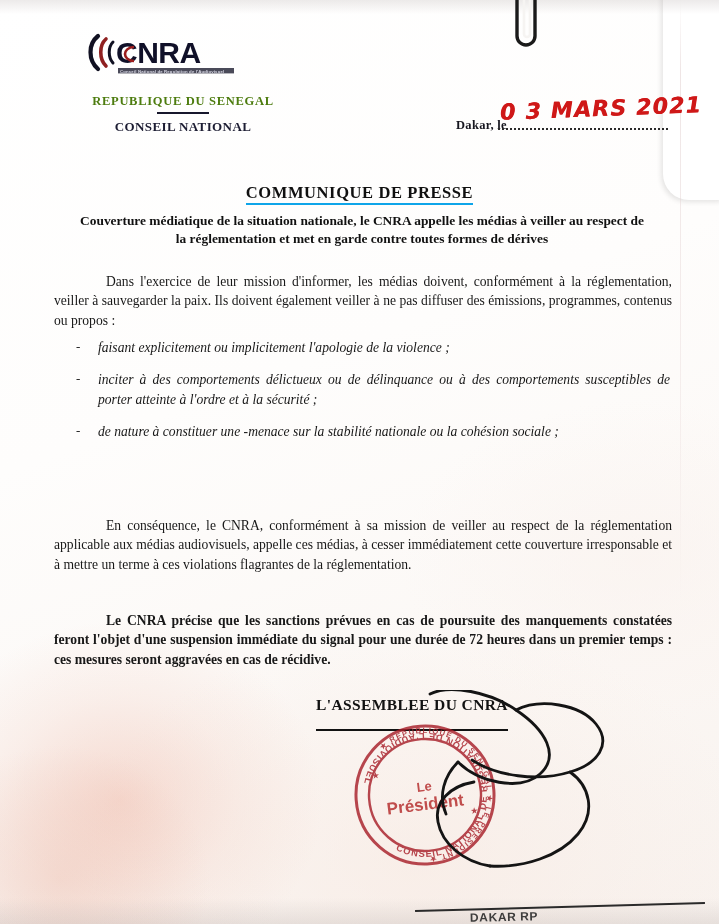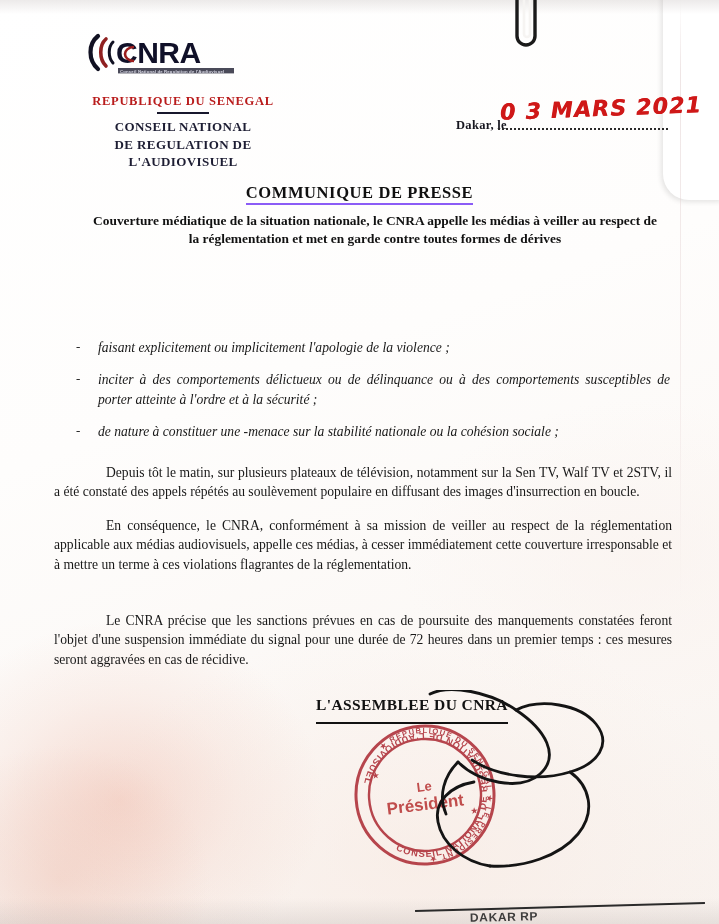--- a/index.html
+++ b/index.html
@@ -74,21 +74,21 @@
     height: 48px;
     width: 170px;
     margin: 0 auto 6px 12px;
   }
   .logo-svg { display:block; }
   .lh-line1 {
     font-family: "Liberation Serif", serif;
     font-weight: bold;
     font-size: 12.5px;
     letter-spacing: 0.7px;
-    color: #b91c1c;
+    color: #4d7c0f;
     margin-top: 16px;
   }
   .lh-rule {
     width: 52px; height: 2px;
     background: #17172c;
     margin: 3px auto 4px auto;
   }
   .lh-line2, .lh-line3 {
     font-family: "Liberation Serif", serif;
     font-weight: bold;
@@ -139,26 +139,26 @@
     left: 0; top: 183px;
     width: 719px;
     text-align: center;
     font-family: "Liberation Serif", serif;
     font-weight: bold;
     font-size: 16.5px;
     letter-spacing: 0.6px;
     color: #101010;
   }
   .doc-title span {
-    border-bottom: 2px solid #8b5cf6;
+    border-bottom: 2px solid #0ea5e9;
     padding-bottom: 1px;
   }
   .doc-subtitle {
     position: absolute;
-    left: 91px; top: 212px;
+    left: 78px; top: 212px;
     width: 568px;
     text-align: center;
     font-family: "Liberation Serif", serif;
     font-weight: bold;
     font-size: 13.4px;
     line-height: 1.32;
     color: #111111;
   }
 
   
@@ -197,34 +197,34 @@
   .bullet-body {
     flex: 1 1 auto;
     text-align: justify;
     font-style: italic;
   }
 
   
   #p-intro  { top: 272px; }
   #p-depuis { top: 463px; }
   #p-conseq { top: 516px; }
-  #p-precise{ top: 611px; }
+  #p-precise{ top: 611px; font-weight: bold; }
   #bullets-block { top: 338px; }
 
   
   .sig-title {
     position: absolute;
     left: 316px; top: 696px;
     font-family: "Liberation Serif", serif;
     font-weight: bold;
     font-size: 15.5px;
     letter-spacing: 0.4px;
     color: #121212;
   }
-  .sig-title span { border-bottom: 2px solid #121212; padding-bottom:9px; }
+  .sig-title span { border-bottom: 2px solid #121212; padding-bottom:16px; }
 
   .stamp {
     position: absolute;
     left: 345px; top: 715px;
     width: 160px; height: 160px;
   }
   .signature {
     position: absolute;
     left: 420px; top: 690px;
     width: 210px; height: 190px;
@@ -283,52 +283,51 @@
         <path d="M54,17 C48,17 45,21 45,24 C45,27 48,31 54,31" fill="none" stroke="#9c1d1d" stroke-width="2.6"></path>
 
         <rect x="38" y="38" width="116" height="5.4" fill="#2a2a3c" opacity="0.85"></rect>
         <text x="40" y="42.5" font-family="Liberation Sans, sans-serif" font-size="4.3" font-weight="bold" fill="#d8d8e4" letter-spacing="0.15">Conseil National de Regulation de l'Audiovisuel</text>
       </svg>
     </div>
 
     <div class="lh-line1">REPUBLIQUE  DU  SENEGAL</div>
     <div class="lh-rule"></div>
     <div class="lh-line2">CONSEIL NATIONAL</div>
-    <div class="lh-line3">DE REGULATION DE L'AUDIOVISUEL</div>
   </div>
 
   <div class="date-block">
     <div class="date-label">Dakar, le</div>
     <div class="date-dots"></div>
     <div class="date-stamp">0 3 MARS 2021</div>
   </div>
 
   <div class="doc-title">
     <span>COMMUNIQUE DE PRESSE</span>
   </div>
 
   <div class="doc-subtitle">Couverture médiatique de la situation nationale, le CNRA appelle les médias à veiller au respect de la réglementation et met en garde contre toutes formes de dérives</div>
 
+  <div class="body-text indent" id="p-intro">Dans l'exercice de leur mission d'informer, les médias doivent, conformément à la réglementation, veiller à sauvegarder la paix. Ils doivent également veiller à ne pas diffuser des émissions, programmes, contenus ou propos :</div>
 
   <div class="bullets" id="bullets-block">
     <div class="bullet-row">
       <div class="bullet-mark">-</div>
       <div class="bullet-body">faisant explicitement ou implicitement l'apologie de la violence ;</div>
     </div>
     <div class="bullet-row">
       <div class="bullet-mark">-</div>
       <div class="bullet-body">inciter à des comportements délictueux ou de délinquance ou à des comportements susceptibles de porter atteinte à l'ordre et à la sécurité ;</div>
     </div>
     <div class="bullet-row">
       <div class="bullet-mark">-</div>
       <div class="bullet-body">de nature à constituer une -menace sur la stabilité nationale ou la cohésion sociale ;</div>
     </div>
   </div>
 
-  <div class="body-text indent" id="p-depuis">Depuis tôt le matin, sur plusieurs plateaux de télévision, notamment sur la Sen TV, Walf TV et 2STV, il a été constaté des appels répétés au soulèvement populaire en diffusant des images d'insurrection en boucle.</div>
 
   <div class="body-text indent" id="p-conseq">En conséquence, le CNRA, conformément à sa mission de veiller au respect de la réglementation applicable aux médias audiovisuels, appelle ces médias, à cesser immédiatement cette couverture irresponsable et à mettre un terme à ces violations flagrantes de la réglementation.</div>
 
   <div class="body-text indent" id="p-precise">Le CNRA précise que les sanctions prévues en cas de poursuite des manquements constatées feront l'objet d'une suspension immédiate du signal pour une durée de 72 heures dans un premier temps : ces mesures seront aggravées en cas de récidive.</div>
 
   <div class="sig-title">
     <span>L'ASSEMBLEE DU CNRA</span>
   </div>
 
   <div class="stamp">

